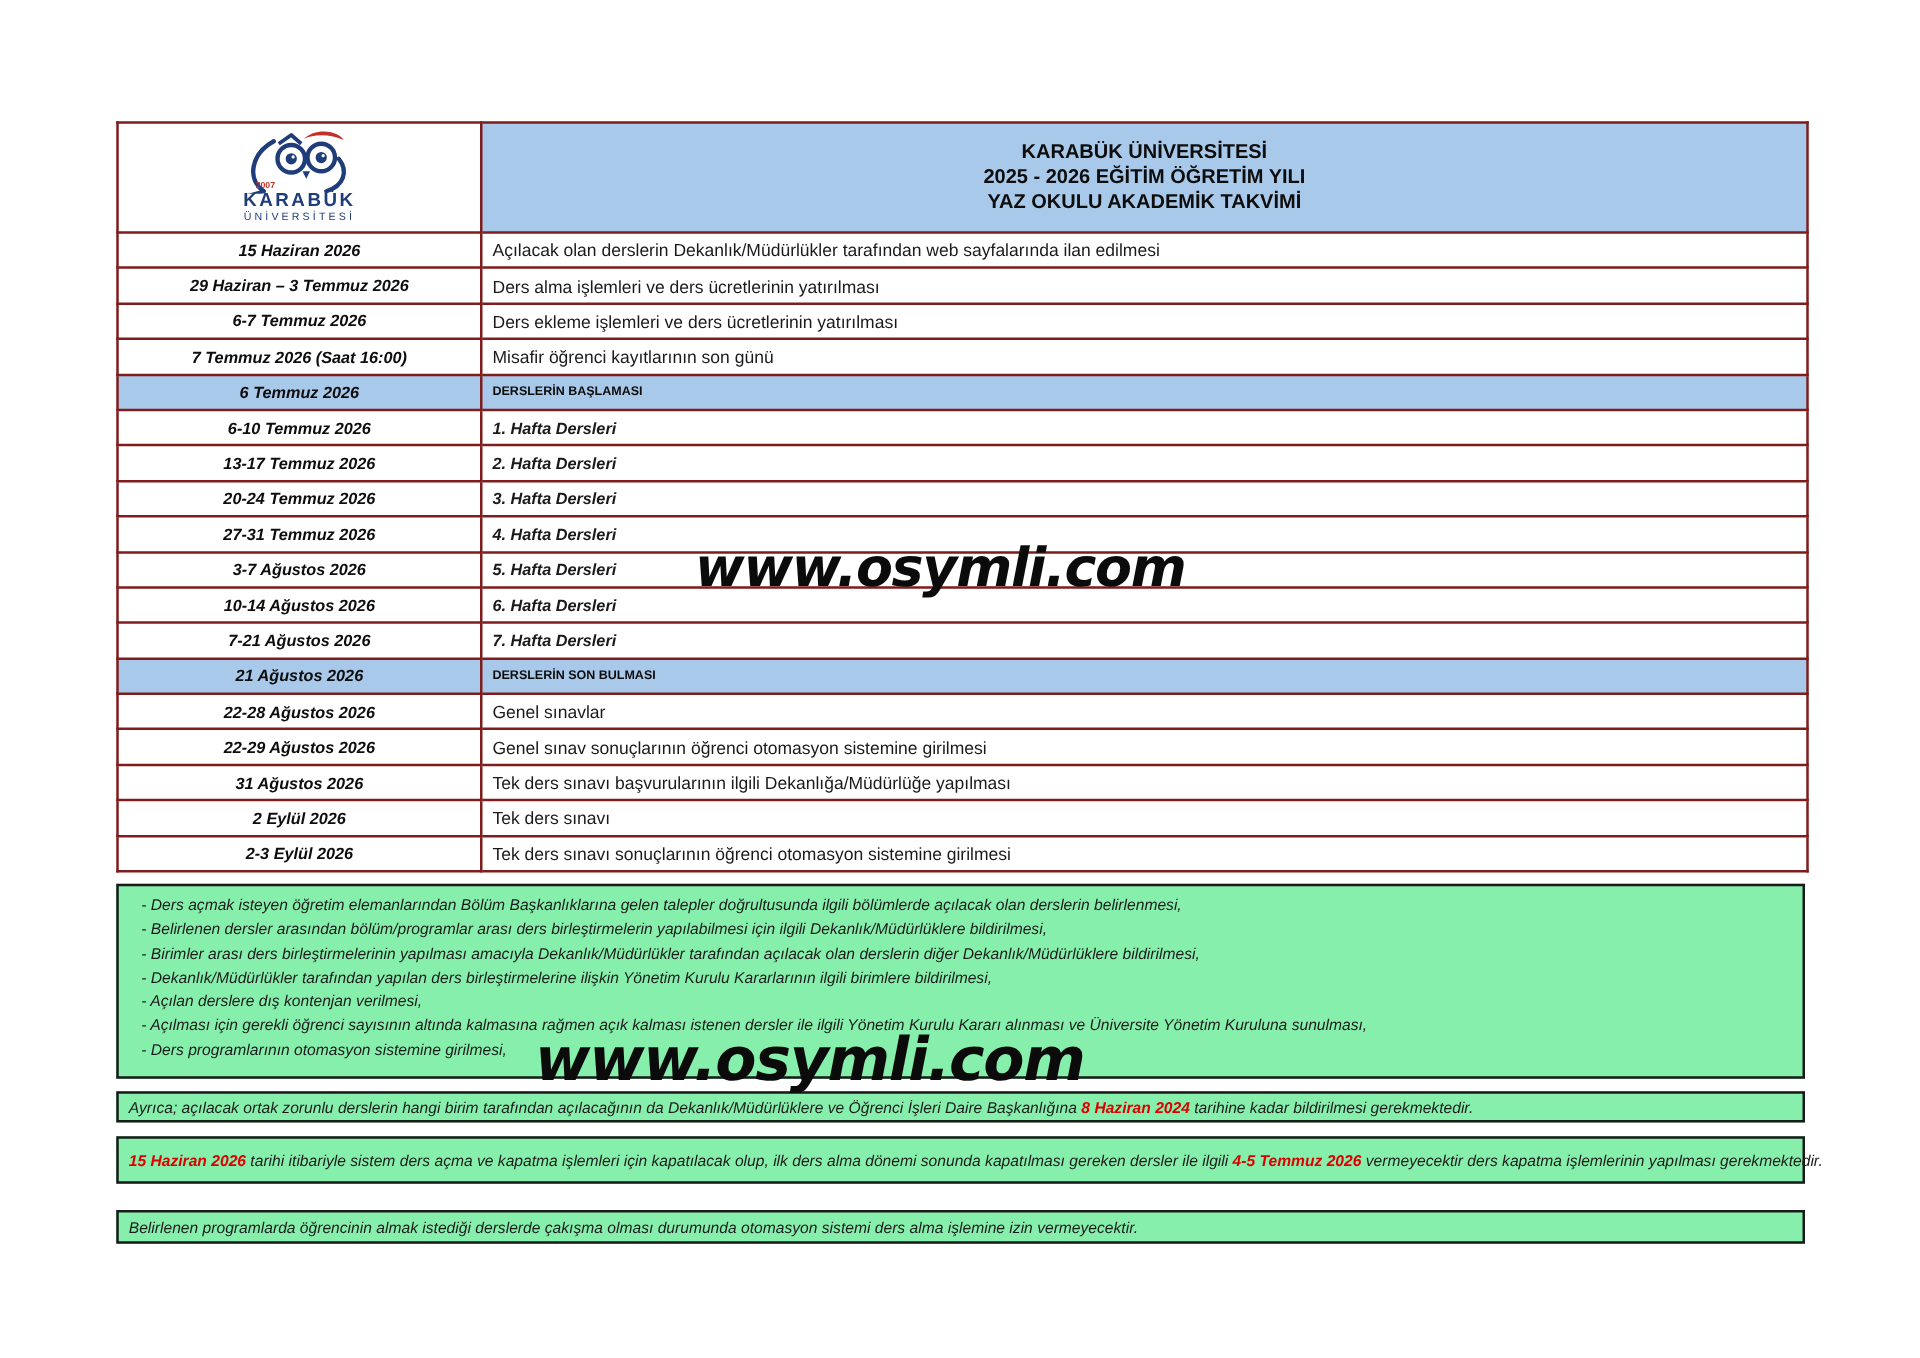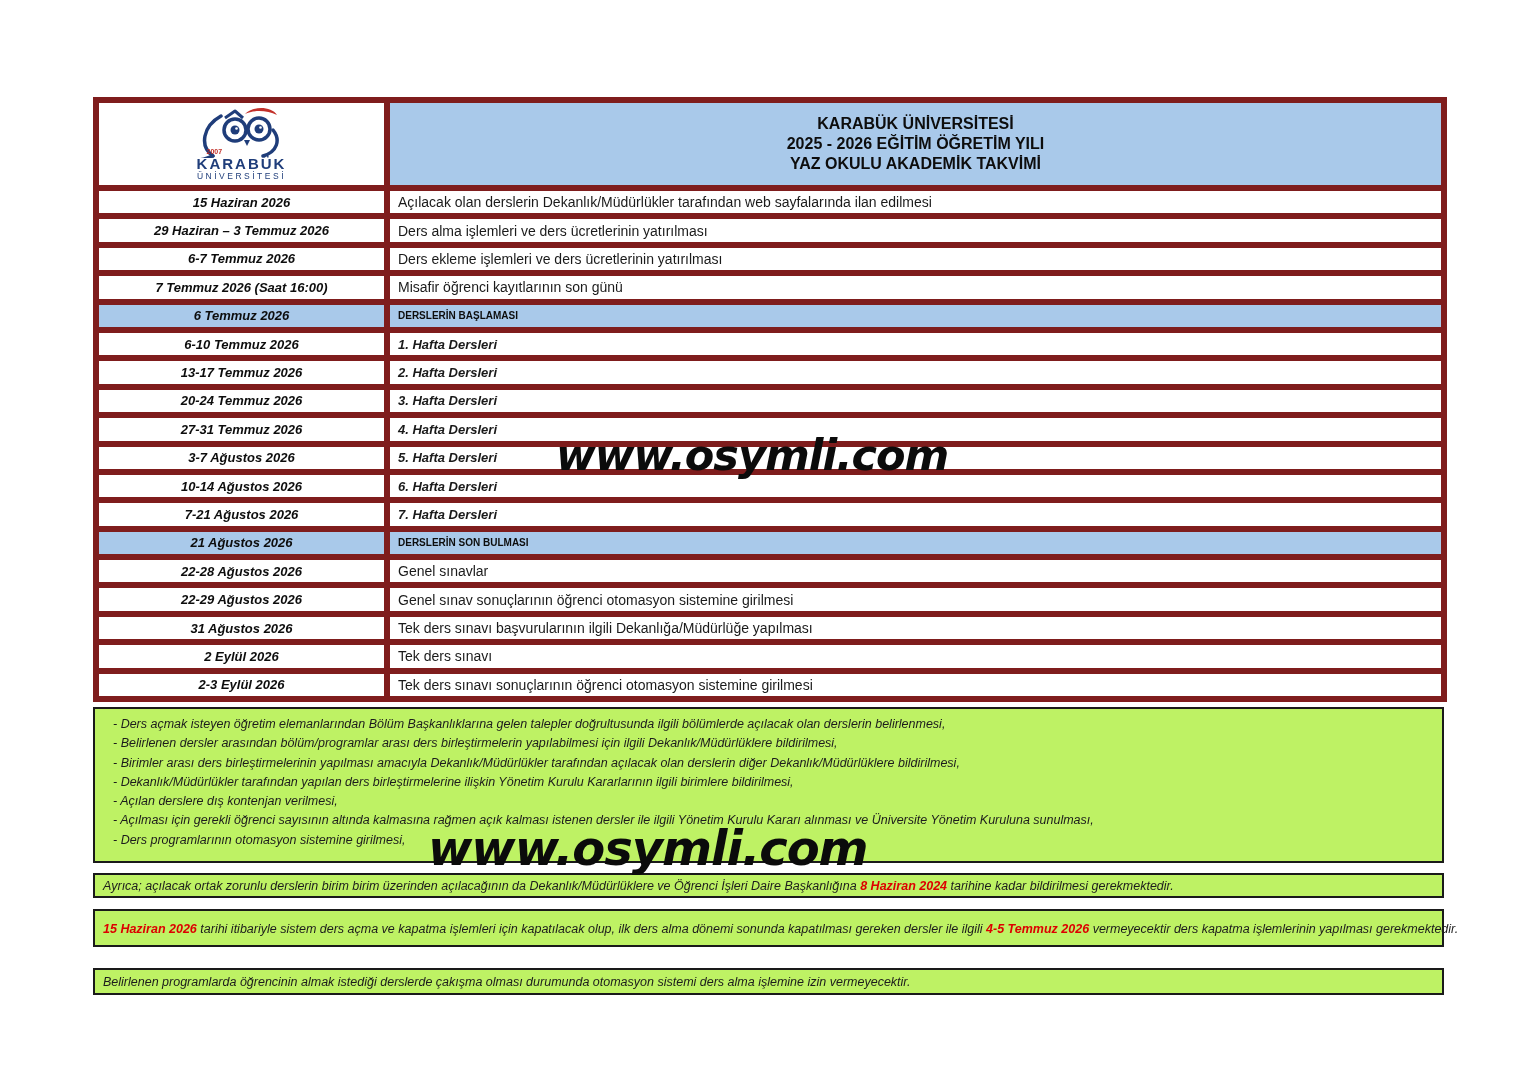--- a/index.html
+++ b/index.html
@@ -13,21 +13,21 @@
   }
   .page { position:absolute; inset:0; background:#fff; }
 
   
   table.calendar {
     position:absolute; left:93px; top:97px; width:1354px;
     border-collapse:collapse; table-layout:fixed;
   }
   .col-date  { width:291px; }
   table.calendar td {
-    border:6px solid #7f1d1d;
+    border:2px solid #7f1d1d;
     vertical-align:middle;
     background:#fff;
   }
   tr.header-row { height:88px; }
   .logo-cell { text-align:center; position:relative; }
   .title-cell {
     background:#a9c9ea !important;
     text-align:center;
   }
   .title-line { font-size:16px; font-weight:bold; line-height:20px; color:#0d0d0d; }
@@ -45,21 +45,21 @@
     color:#0d0d0d;
   }
   td.event-cell { font-size:14px; padding-left:8px; color:#1a1a1a; }
   td.event-cell.hafta { font-weight:bold; font-style:italic; font-size:13px; }
   td.event-cell.milestone { font-weight:bold; font-size:10px; color:#0d0d0d; }
   tr.highlight td { background:#a9c9ea; }
 
   
   .note-box {
     position:absolute; left:93px; width:1351px;
-    background:#bef264; border:2px solid #1a1a1a;
+    background:#86efac; border:2px solid #1a1a1a;
     font-style:italic; font-size:12.5px; color:#1c1c1c;
   }
   .box-procedures { top:707px; height:156px; padding:6px 10px 4px 10px; }
   .note-line { line-height:19.3px; white-space:nowrap; padding-left:8px; }
   .note-line.closing { padding-left:0; }
   .red { color:#dd0000; font-weight:bold; }
 
   .box-common  { top:873px; height:25px; padding:4px 8px; white-space:nowrap; }
   .box-system  { top:909px; height:38px; padding:11px 8px; white-space:nowrap; }
   .box-conflict{ top:955px; height:27px; padding:5px 8px; white-space:nowrap;margin-top:13px; }
@@ -195,21 +195,21 @@
         <p class="note-line">- Belirlenen dersler arasından bölüm/programlar arası ders birleştirmelerin yapılabilmesi için ilgili Dekanlık/Müdürlüklere bildirilmesi,</p>
         <p class="note-line">- Birimler arası ders birleştirmelerinin yapılması amacıyla Dekanlık/Müdürlükler tarafından açılacak olan derslerin diğer Dekanlık/Müdürlüklere bildirilmesi,</p>
         <p class="note-line">- Dekanlık/Müdürlükler tarafından yapılan ders birleştirmelerine ilişkin Yönetim Kurulu Kararlarının ilgili birimlere bildirilmesi,</p>
         <p class="note-line">- Açılan derslere dış kontenjan verilmesi,</p>
         <p class="note-line">- Açılması için gerekli öğrenci sayısının altında kalmasına rağmen açık kalması istenen dersler ile ilgili Yönetim Kurulu Kararı alınması ve Üniversite Yönetim Kuruluna sunulması,</p>
         <p class="note-line">- Ders programlarının otomasyon sistemine girilmesi,</p>
       </div>
   </div>
 
   <div class="note-box box-common">
-    <span>Ayrıca; açılacak ortak zorunlu derslerin birim birim üzerinden açılacağının da Dekanlık/Müdürlüklere ve Öğrenci İşleri Daire Başkanlığına</span> <span class="red">8 Haziran 2024</span> <span>tarihine kadar bildirilmesi gerekmektedir.</span>
+    <span>Ayrıca; açılacak ortak zorunlu derslerin hangi birim tarafından açılacağının da Dekanlık/Müdürlüklere ve Öğrenci İşleri Daire Başkanlığına</span> <span class="red">8 Haziran 2024</span> <span>tarihine kadar bildirilmesi gerekmektedir.</span>
   </div>
 
   <div class="note-box box-system">
     <span class="red">15 Haziran 2026</span> <span>tarihi itibariyle sistem ders açma ve kapatma işlemleri için kapatılacak olup, ilk ders alma dönemi sonunda kapatılması gereken dersler ile ilgili</span> <span class="red">4-5 Temmuz 2026</span> <span>vermeyecektir ders kapatma işlemlerinin yapılması gerekmektedir.</span>
   </div>
 
   <div class="note-box box-conflict">
     <span>Belirlenen programlarda öğrencinin almak istediği derslerde çakışma olması durumunda otomasyon sistemi ders alma işlemine izin vermeyecektir.</span>
   </div>
 

